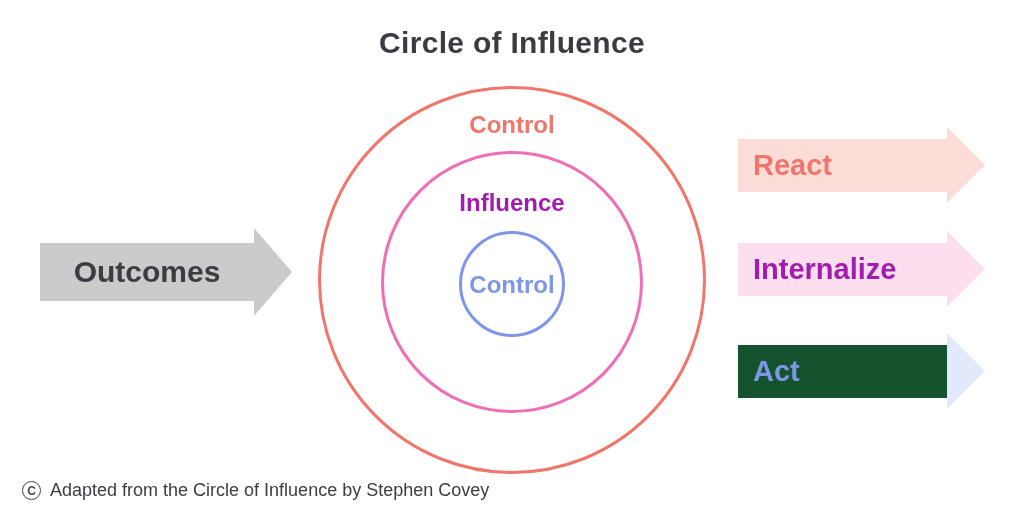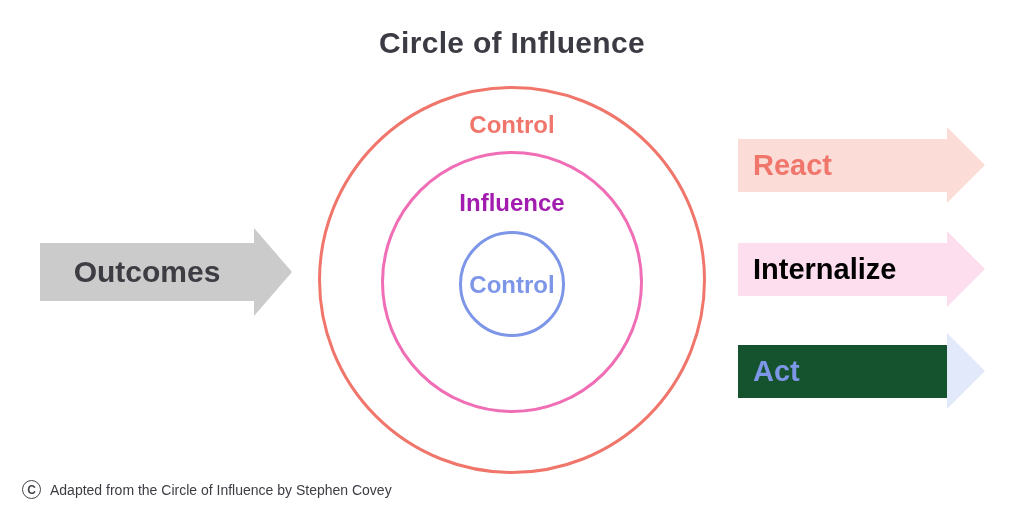--- a/index.html
+++ b/index.html
@@ -62,38 +62,38 @@
   .right-arrow .arrow-label { font-size: 29px; font-weight: 700; }
 
   .arrow-react { left: 738px; top: 127px; }
   .arrow-react .arrow-body { background: #fbdcd7; }
   .arrow-react .arrow-head { border-left-color: #fbdcd7; }
   .arrow-react .arrow-label { color: #f0766c; }
 
   .arrow-internalize { left: 738px; top: 231px; }
   .arrow-internalize .arrow-body { background: #fcdeee; }
   .arrow-internalize .arrow-head { border-left-color: #fcdeee; }
-  .arrow-internalize .arrow-label { color: #000000; }
+  .arrow-internalize .arrow-label { color: #a21caf; }
 
   .arrow-act { left: 738px; top: 333px; }
   .arrow-act .arrow-body { background: #14532d; }
   .arrow-act .arrow-head { border-left-color: #e1e9fb; }
   .arrow-act .arrow-label { color: #7e96e8; }
 
   
   .footer { position: absolute; left: 22px; top: 480px; display: flex; align-items: center; gap: 9px; }
   .copyright-icon {
     width: 19px; height: 19px;
     border: 1.5px solid #45454d;
     border-radius: 50%;
     display: flex; align-items: center; justify-content: center;
     font-size: 12px; font-weight: 600; color: #45454d;
     box-sizing: border-box;
   }
-  .footer-text { font-size: 14px; color: #3c3c44; }
+  .footer-text { font-size: 18px; color: #3c3c44; }
 </style>
 </head>
 <body>
 
 <div class="canvas">
 
   <h1 class="title">Circle of Influence</h1>
 
   <div class="circle circle-outer"></div>
   <div class="circle circle-middle"></div>

